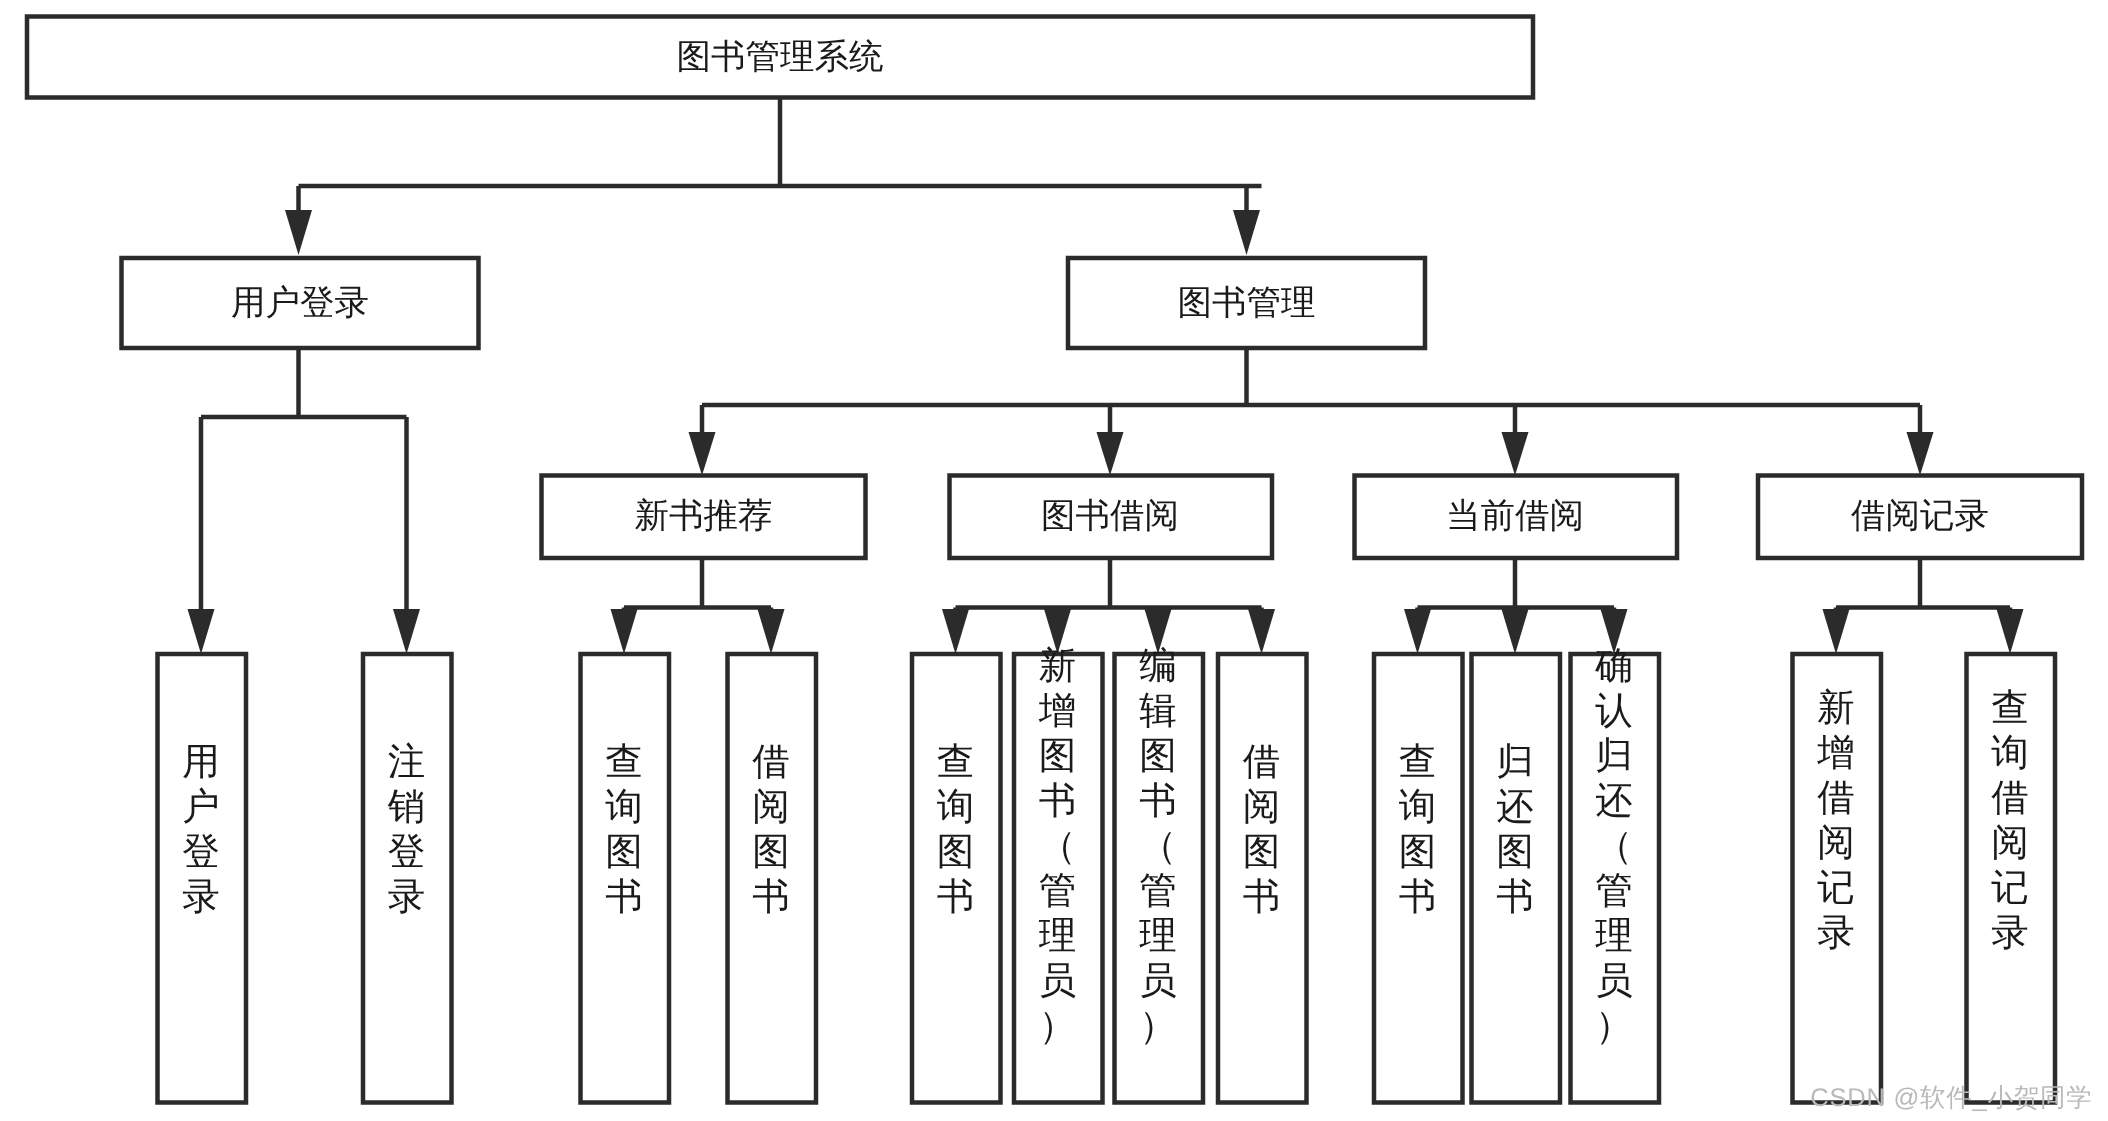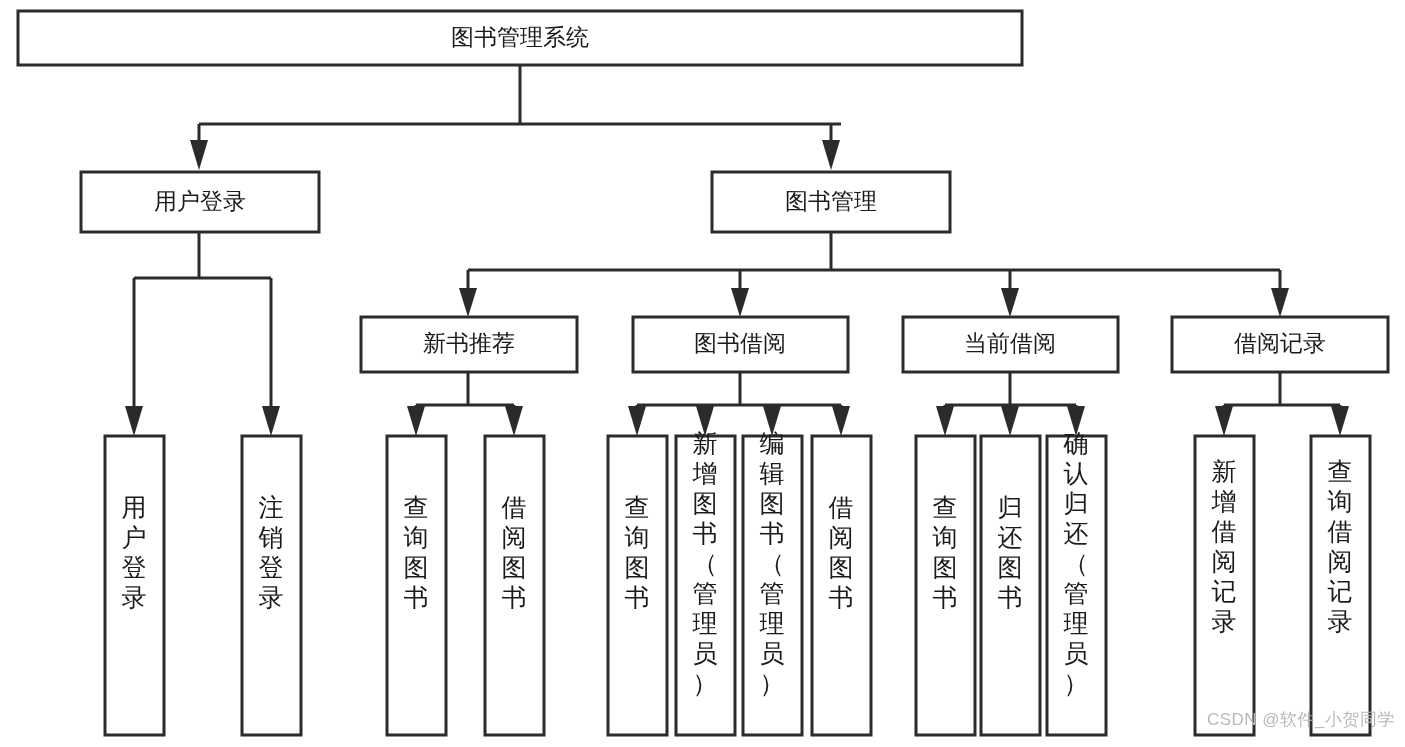--- a/index.html
+++ b/index.html
@@ -50,21 +50,21 @@
   }
   .node-label-vertical {
     fill: #1a1a1a;
     font-family: "Liberation Sans", "DejaVu Sans", sans-serif;
     font-size: 25px;
     text-anchor: middle;
   }
   .watermark-text {
     position: absolute;
     right: 10px;
-    bottom: 16px;
+    bottom: 4px;
     font-family: "Liberation Sans", "DejaVu Sans", sans-serif;
     font-size: 17px;
     color: #b9b9b9;
     white-space: nowrap;
     letter-spacing: 0.5px;
   }
 </style>
 </head>
 <body>
 

